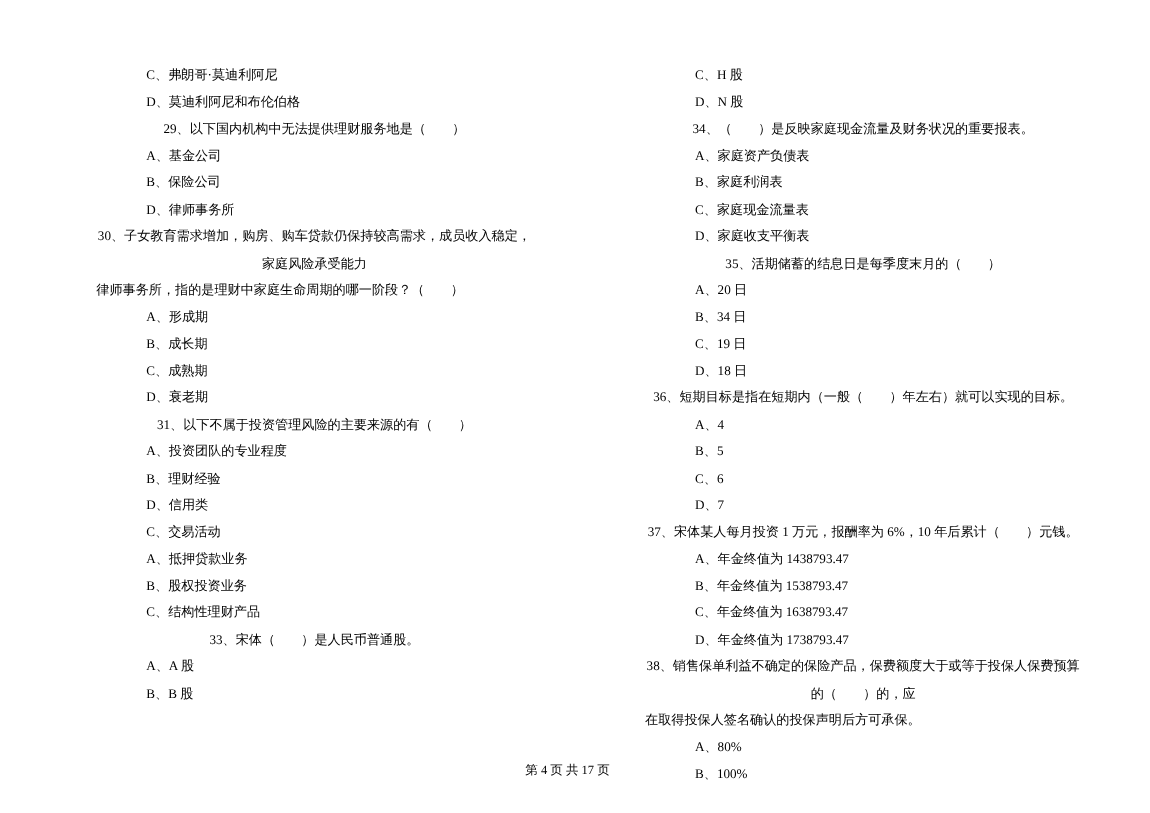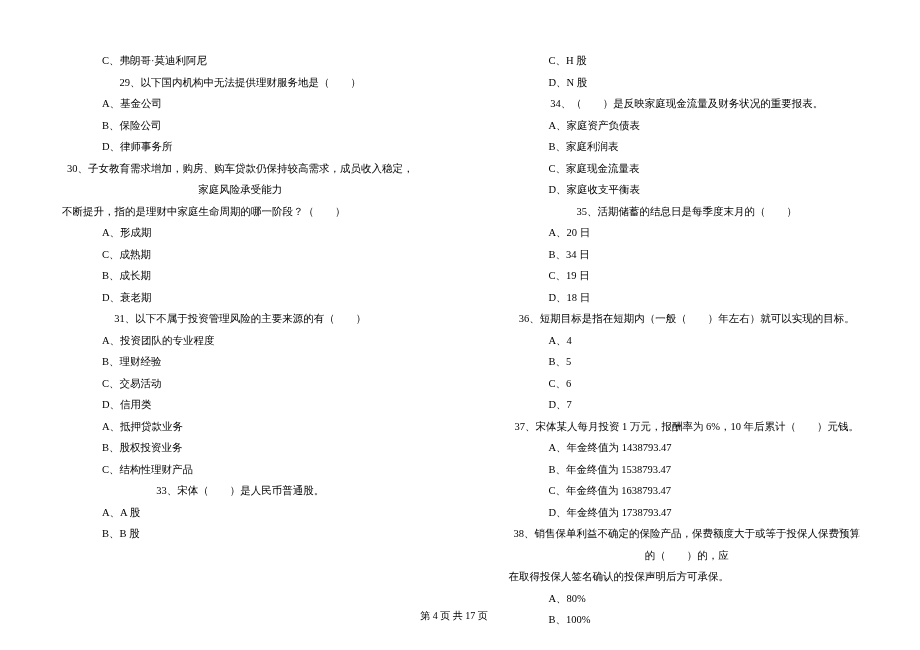--- a/index.html
+++ b/index.html
@@ -13,20 +13,21 @@
       background: #ffffff;
       font-family: "SimSun", "宋体", serif;
       font-size: 10.5px;
       color: #000000;
       position: relative;
     }
     .page-container {
       display: flex;
       padding: 50px 55px 0 55px;
       gap: 83px;
+      margin-left: 15px;
     }
     .column {
       flex: 1;
       line-height: 2.05;
     }
     .option {
       padding-left: 47px;
     }
     .question {
       padding-left: 7px;
@@ -43,35 +44,36 @@
       text-align: center;
       font-size: 10px;
     }
   </style>
 </head>
 <body>
 
 <div class="page-container">
   <div class="column" id="left-col">
       <div class="option">C、弗朗哥·莫迪利阿尼</div>
+      <div class="option">D、莫迪利阿尼和布伦伯格</div>
       <div class="question">29、以下国内机构中无法提供理财服务地是（　　）</div>
       <div class="option">A、基金公司</div>
       <div class="option">B、保险公司</div>
       <div class="option">D、律师事务所</div>
       <div class="question">30、子女教育需求增加，购房、购车贷款仍保持较高需求，成员收入稳定，家庭风险承受能力</div>
-      <div class="question-cont">不断提升，指的是理财中家庭生命周期的哪一阶段？（　　）</div>
+      <div class="question-cont">律师事务所，指的是理财中家庭生命周期的哪一阶段？（　　）</div>
       <div class="option">A、形成期</div>
+      <div class="option">B、成长期</div>
       <div class="option">C、成熟期</div>
-      <div class="option">B、成长期</div>
       <div class="option">D、衰老期</div>
       <div class="question">31、以下不属于投资管理风险的主要来源的有（　　）</div>
       <div class="option">A、投资团队的专业程度</div>
       <div class="option">B、理财经验</div>
+      <div class="option">D、信用类</div>
       <div class="option">C、交易活动</div>
-      <div class="option">D、信用类</div>
       <div class="option">A、抵押贷款业务</div>
       <div class="option">B、股权投资业务</div>
       <div class="option">C、结构性理财产品</div>
       <div class="question">33、宋体（　　）是人民币普通股。</div>
       <div class="option">A、A 股</div>
       <div class="option">B、B 股</div>
     </div>
   <div class="column" id="right-col">
       <div class="option">C、H 股</div>
       <div class="option">D、N 股</div>

